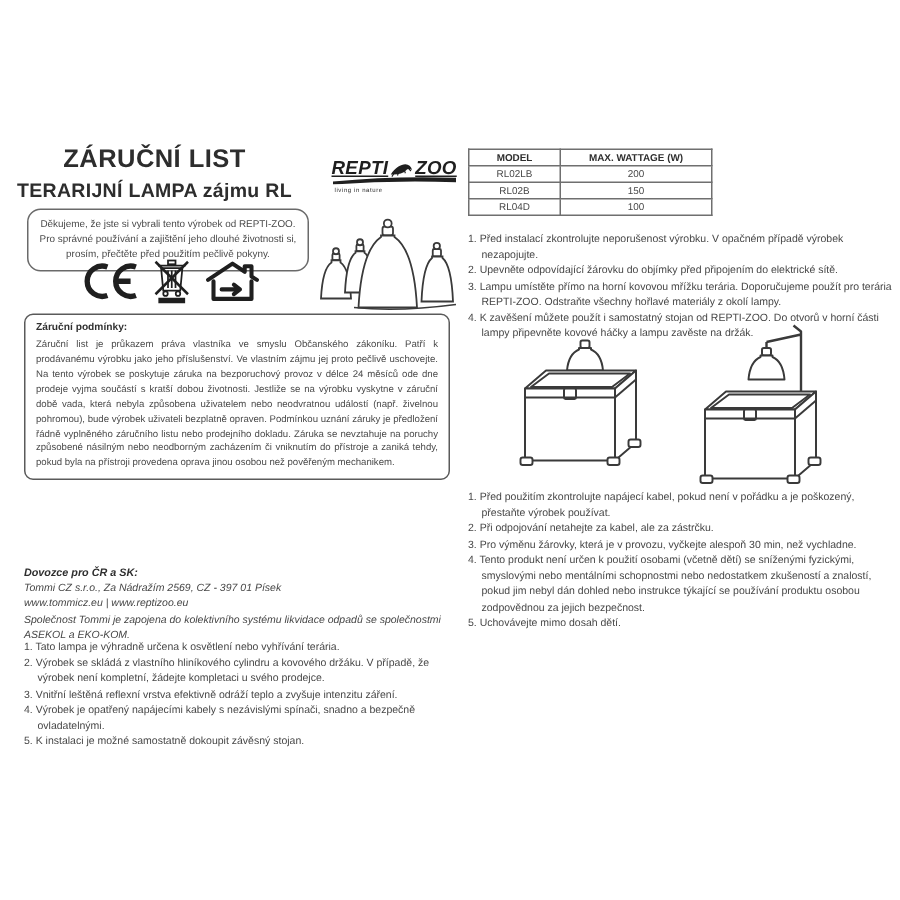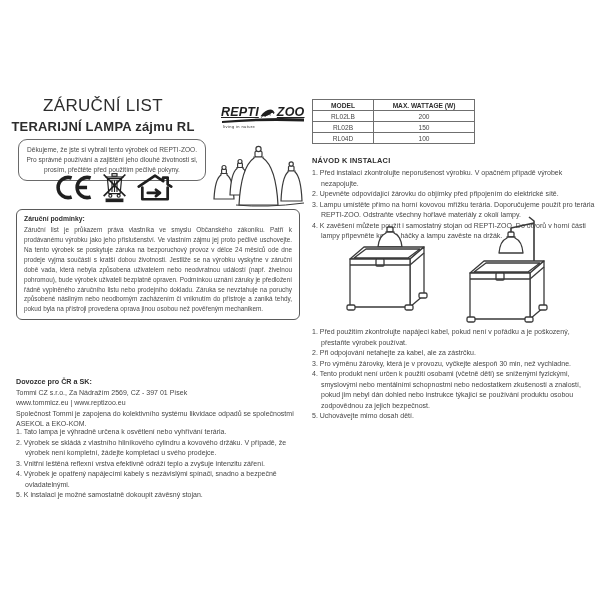--- a/index.html
+++ b/index.html
@@ -3,35 +3,35 @@
 <meta charset="utf-8">
 <style>
   html,body{margin:0;padding:0;}
   body{
     width:600px;height:600px;position:relative;background:#ffffff;
     font-family:"Liberation Sans", sans-serif;color:#3e3e3e;overflow:hidden;
   }
   .abs{position:absolute;}
   
   .title-block{left:8px;top:97px;width:190px;text-align:center;}
-  .title-main{font-size:17px;font-weight:normal;color:#2d2d2d;letter-spacing:.3px;line-height:1.1;text-align:center;}
+  .title-main{font-size:17px;font-weight:bold;color:#2d2d2d;letter-spacing:.3px;line-height:1.1;text-align:center;}
   .title-sub{font-size:13px;font-weight:bold;color:#2d2d2d;margin-top:3px;letter-spacing:.2px;}
   .logo{left:221px;top:106px;width:84px;}
   .logo-row{display:flex;align-items:center;font-style:italic;font-weight:bold;
     font-size:12.5px;color:#1f1f1f;letter-spacing:.2px;line-height:1;text-decoration:underline;}
   .logo-swoosh{display:block;margin-top:-2px;}
   .logo-tagline{font-size:4px;color:#2a2a2a;letter-spacing:.4px;margin-top:1px;margin-left:2px;}
   .intro-box{left:18px;top:139px;width:172px;border:1px solid #6a6a6a;border-radius:9px;
     padding:5px 7px;font-size:6.6px;line-height:1.5;text-align:center;color:#4a4a4a;}
   .lamp-cluster{left:206px;top:141px;}
   .cert-icons{left:55px;top:169px;display:flex;align-items:center;gap:9px;height:36px;}
   .warranty-box{left:16px;top:209px;width:268px;border:1px solid #5a5a5a;border-radius:6px;
     padding:4px 7px 5px;font-size:6.4px;line-height:1.56;text-align:justify;color:#4a4a4a;}
   .warranty-title{font-weight:bold;font-size:6.8px;color:#303030;display:block;}
-  .importer{left:16px;top:377px;width:292px;font-size:7px;line-height:1.5;color:#474747;}
+  .importer{left:16px;top:377px;width:292px;font-size:7px;line-height:1.5;color:#474747;font-style:italic;}
   .importer-title{font-weight:bold;font-size:7.2px;color:#2e2e2e;}
   .section{width:290px;font-size:7px;line-height:1.5;color:#474747;}
   .section-title{font-weight:bold;font-size:7.4px;color:#2e2e2e;margin-bottom:2px;letter-spacing:.2px;}
   ul.nlist{list-style:none;margin:0;padding:0;}
   ul.nlist li{padding-left:9px;text-indent:-9px;margin:0;}
   .desc{left:16px;top:427px;}
   
   .tech{left:312px;top:96px;}
   table.tech-table{border-collapse:collapse;margin-top:3px;font-size:6.6px;color:#474747;}
   table.tech-table th,table.tech-table td{
@@ -167,21 +167,20 @@
         </tr>
         <tr>
           <td>RL04D</td>
           <td>100</td>
         </tr>
       </tbody>
   </table>
 </div>
 
 <div class="abs section install">
-  <div class="section-title">NÁVOD K INSTALACI</div>
   <ul class="nlist">
       <li>1. Před instalací zkontrolujte neporušenost výrobku. V opačném případě výrobek nezapojujte.</li>
       <li>2. Upevněte odpovídající žárovku do objímky před připojením do elektrické sítě.</li>
       <li>3. Lampu umístěte přímo na horní kovovou mřížku terária. Doporučujeme použít pro terária REPTI-ZOO. Odstraňte všechny hořlavé materiály z okolí lampy.</li>
       <li>4. K zavěšení můžete použít i samostatný stojan od REPTI-ZOO. Do otvorů v horní části lampy připevněte kovové háčky a lampu zavěste na držák.</li>
     </ul>
 </div>
 
 <div class="abs illustrations">
   <svg width="218" height="110" viewBox="0 0 218 110" fill="none" stroke="#3a3a3a" stroke-width="1.3" stroke-linejoin="round">

